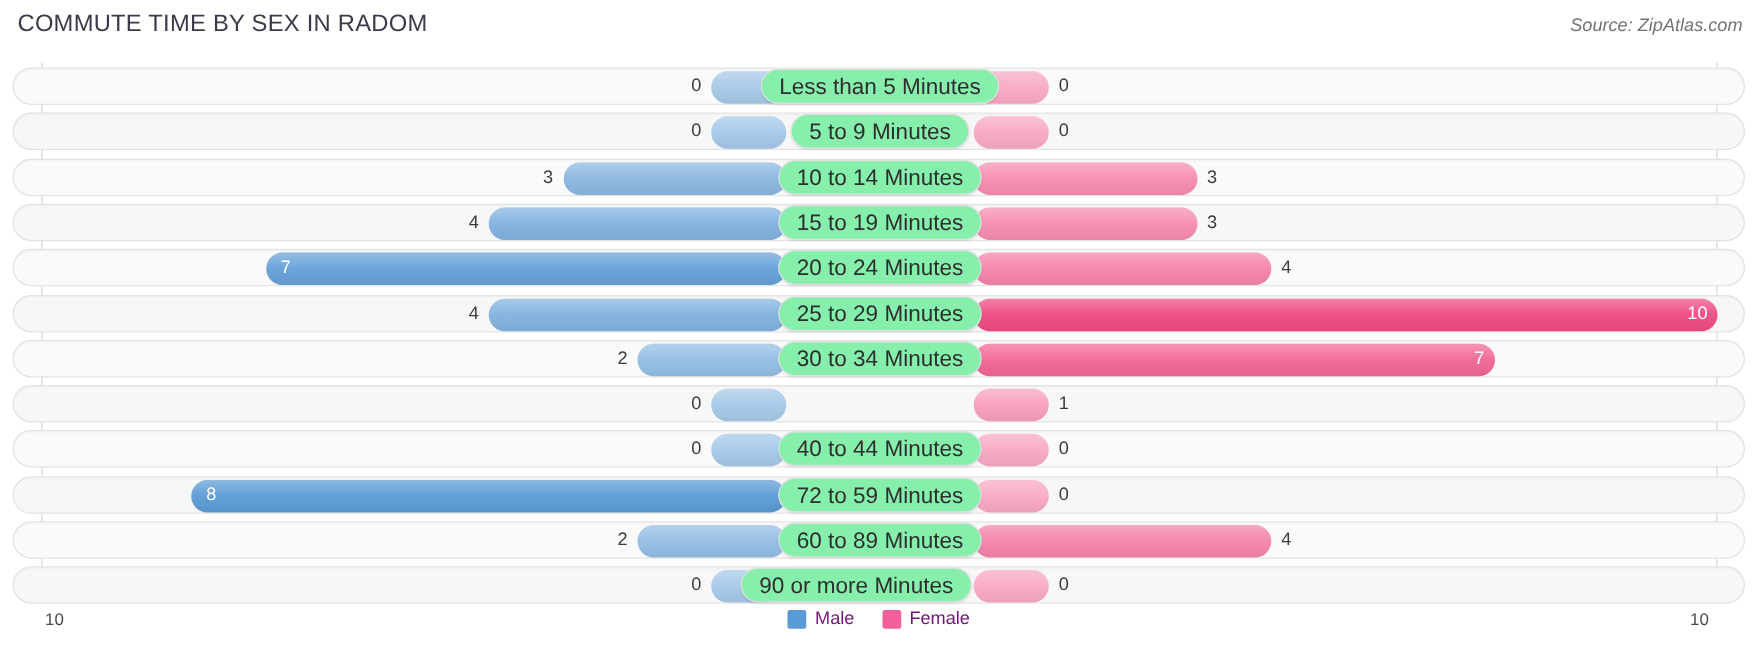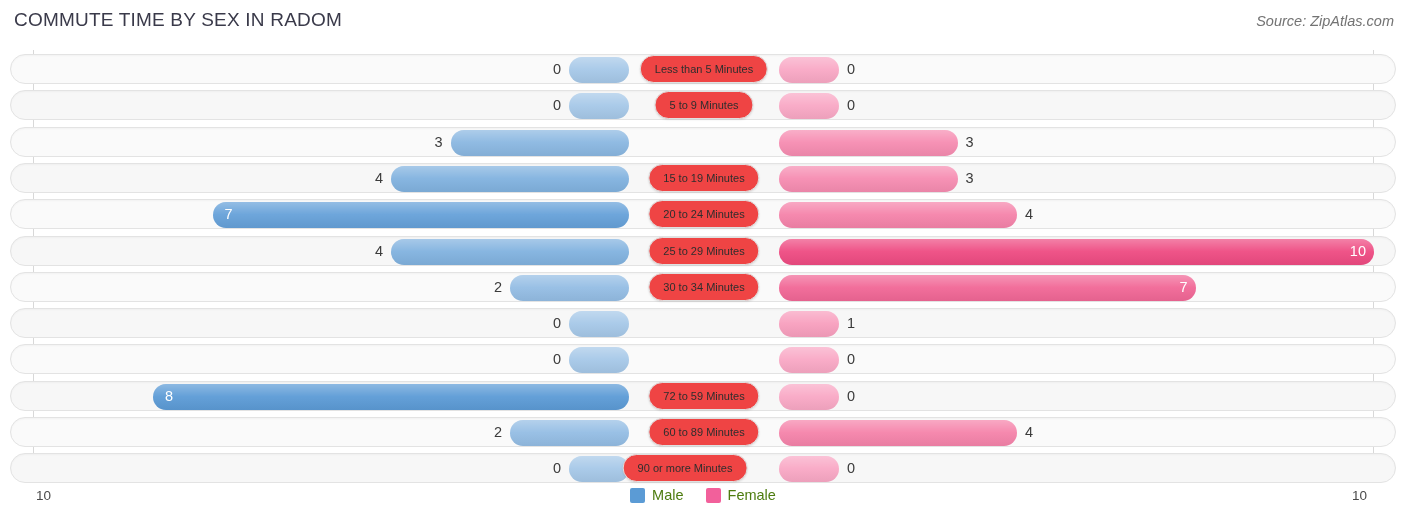--- a/index.html
+++ b/index.html
@@ -61,42 +61,42 @@
   .val.outside-right { text-align: left; }
   .val.inside {
     color: #ffffff;
   }
 
   .pill {
     position: absolute; top: 50%; left: 703px;
     transform: translate(-50%, -50%);
     height: 28px; line-height: 26px;
     padding: 0 14px;
-    background: #ef4444;
+    background: #86efac;
     border: 1px solid #e0e0e0;
     border-radius: 14px;
-    font-size: 11px; color: #2e2e2e;
+    font-size: 18px; color: #2e2e2e;
     white-space: nowrap; text-align: center;
     box-shadow: 0 1px 2px rgba(0,0,0,0.10);
   }
 
   .axis-label {
     position: absolute; top: 488px;
     font-size: 13.5px; color: #4a4a4a;
   }
   .axis-label.left  { left: 36px; }
   .axis-label.right { left: 1352px; }
 
   .legend {
     position: absolute; top: 487px; left: 0; width: 1406px;
     display: flex; justify-content: center; align-items: center; gap: 22px;
   }
   .legend-item { display: flex; align-items: center; gap: 7px; }
   .swatch { width: 15px; height: 15px; border-radius: 2px; display: inline-block; }
-  .legend-text { font-size: 14.5px; color: #4d7c0f; }
+  .legend-text { font-size: 14.5px; color: #701a75; }
 </style>
 </head>
 <body>
 
 <div id="chart-root">
 
   <div class="title">COMMUTE TIME BY SEX IN RADOM</div>
   <div class="source">Source: ZipAtlas.com</div>
 
   <div class="plot" id="plot">
@@ -126,20 +126,21 @@
       </div>
       <div class="row" style="top: 76.6px;">
         <div class="bar male" style="left: 439.5px; width: 178.5px; background: rgb(138, 183, 225);">
           <div class="bar-inner"></div>
         </div>
         <div class="val outside-left" style="left: 399.5px; width: 32px;">3</div>
         <div class="bar female" style="left: 768px; width: 178.5px; background: rgb(246, 140, 177);">
           <div class="bar-inner"></div>
         </div>
         <div class="val outside-right" style="left: 954.5px;">3</div>
+        <div class="pill" style="left: 693px;">10 to 14 Minutes</div>
       </div>
       <div class="row alt" style="top: 112.9px;">
         <div class="bar male" style="left: 380px; width: 238px; background: rgb(129, 178, 223);">
           <div class="bar-inner"></div>
         </div>
         <div class="val outside-left" style="left: 340px; width: 32px;">4</div>
         <div class="bar female" style="left: 768px; width: 178.5px; background: rgb(246, 140, 177);">
           <div class="bar-inner"></div>
         </div>
         <div class="val outside-right" style="left: 954.5px;">3</div>
@@ -190,20 +191,21 @@
       </div>
       <div class="row" style="top: 294.4px;">
         <div class="bar male" style="left: 558px; width: 60px; background: rgb(166, 200, 232);">
           <div class="bar-inner"></div>
         </div>
         <div class="val outside-left" style="left: 518px; width: 32px;">0</div>
         <div class="bar female" style="left: 768px; width: 60px; background: rgb(249, 168, 197);">
           <div class="bar-inner"></div>
         </div>
         <div class="val outside-right" style="left: 836px;">0</div>
+        <div class="pill" style="left: 693px;">40 to 44 Minutes</div>
       </div>
       <div class="row alt" style="top: 330.7px;">
         <div class="bar male" style="left: 142px; width: 476px; background: rgb(92, 155, 214);">
           <div class="bar-inner"></div>
         </div>
         <div class="val inside" style="left: 154px;">8</div>
         <div class="bar female" style="left: 768px; width: 60px; background: rgb(249, 168, 197);">
           <div class="bar-inner"></div>
         </div>
         <div class="val outside-right" style="left: 836px;">0</div>

